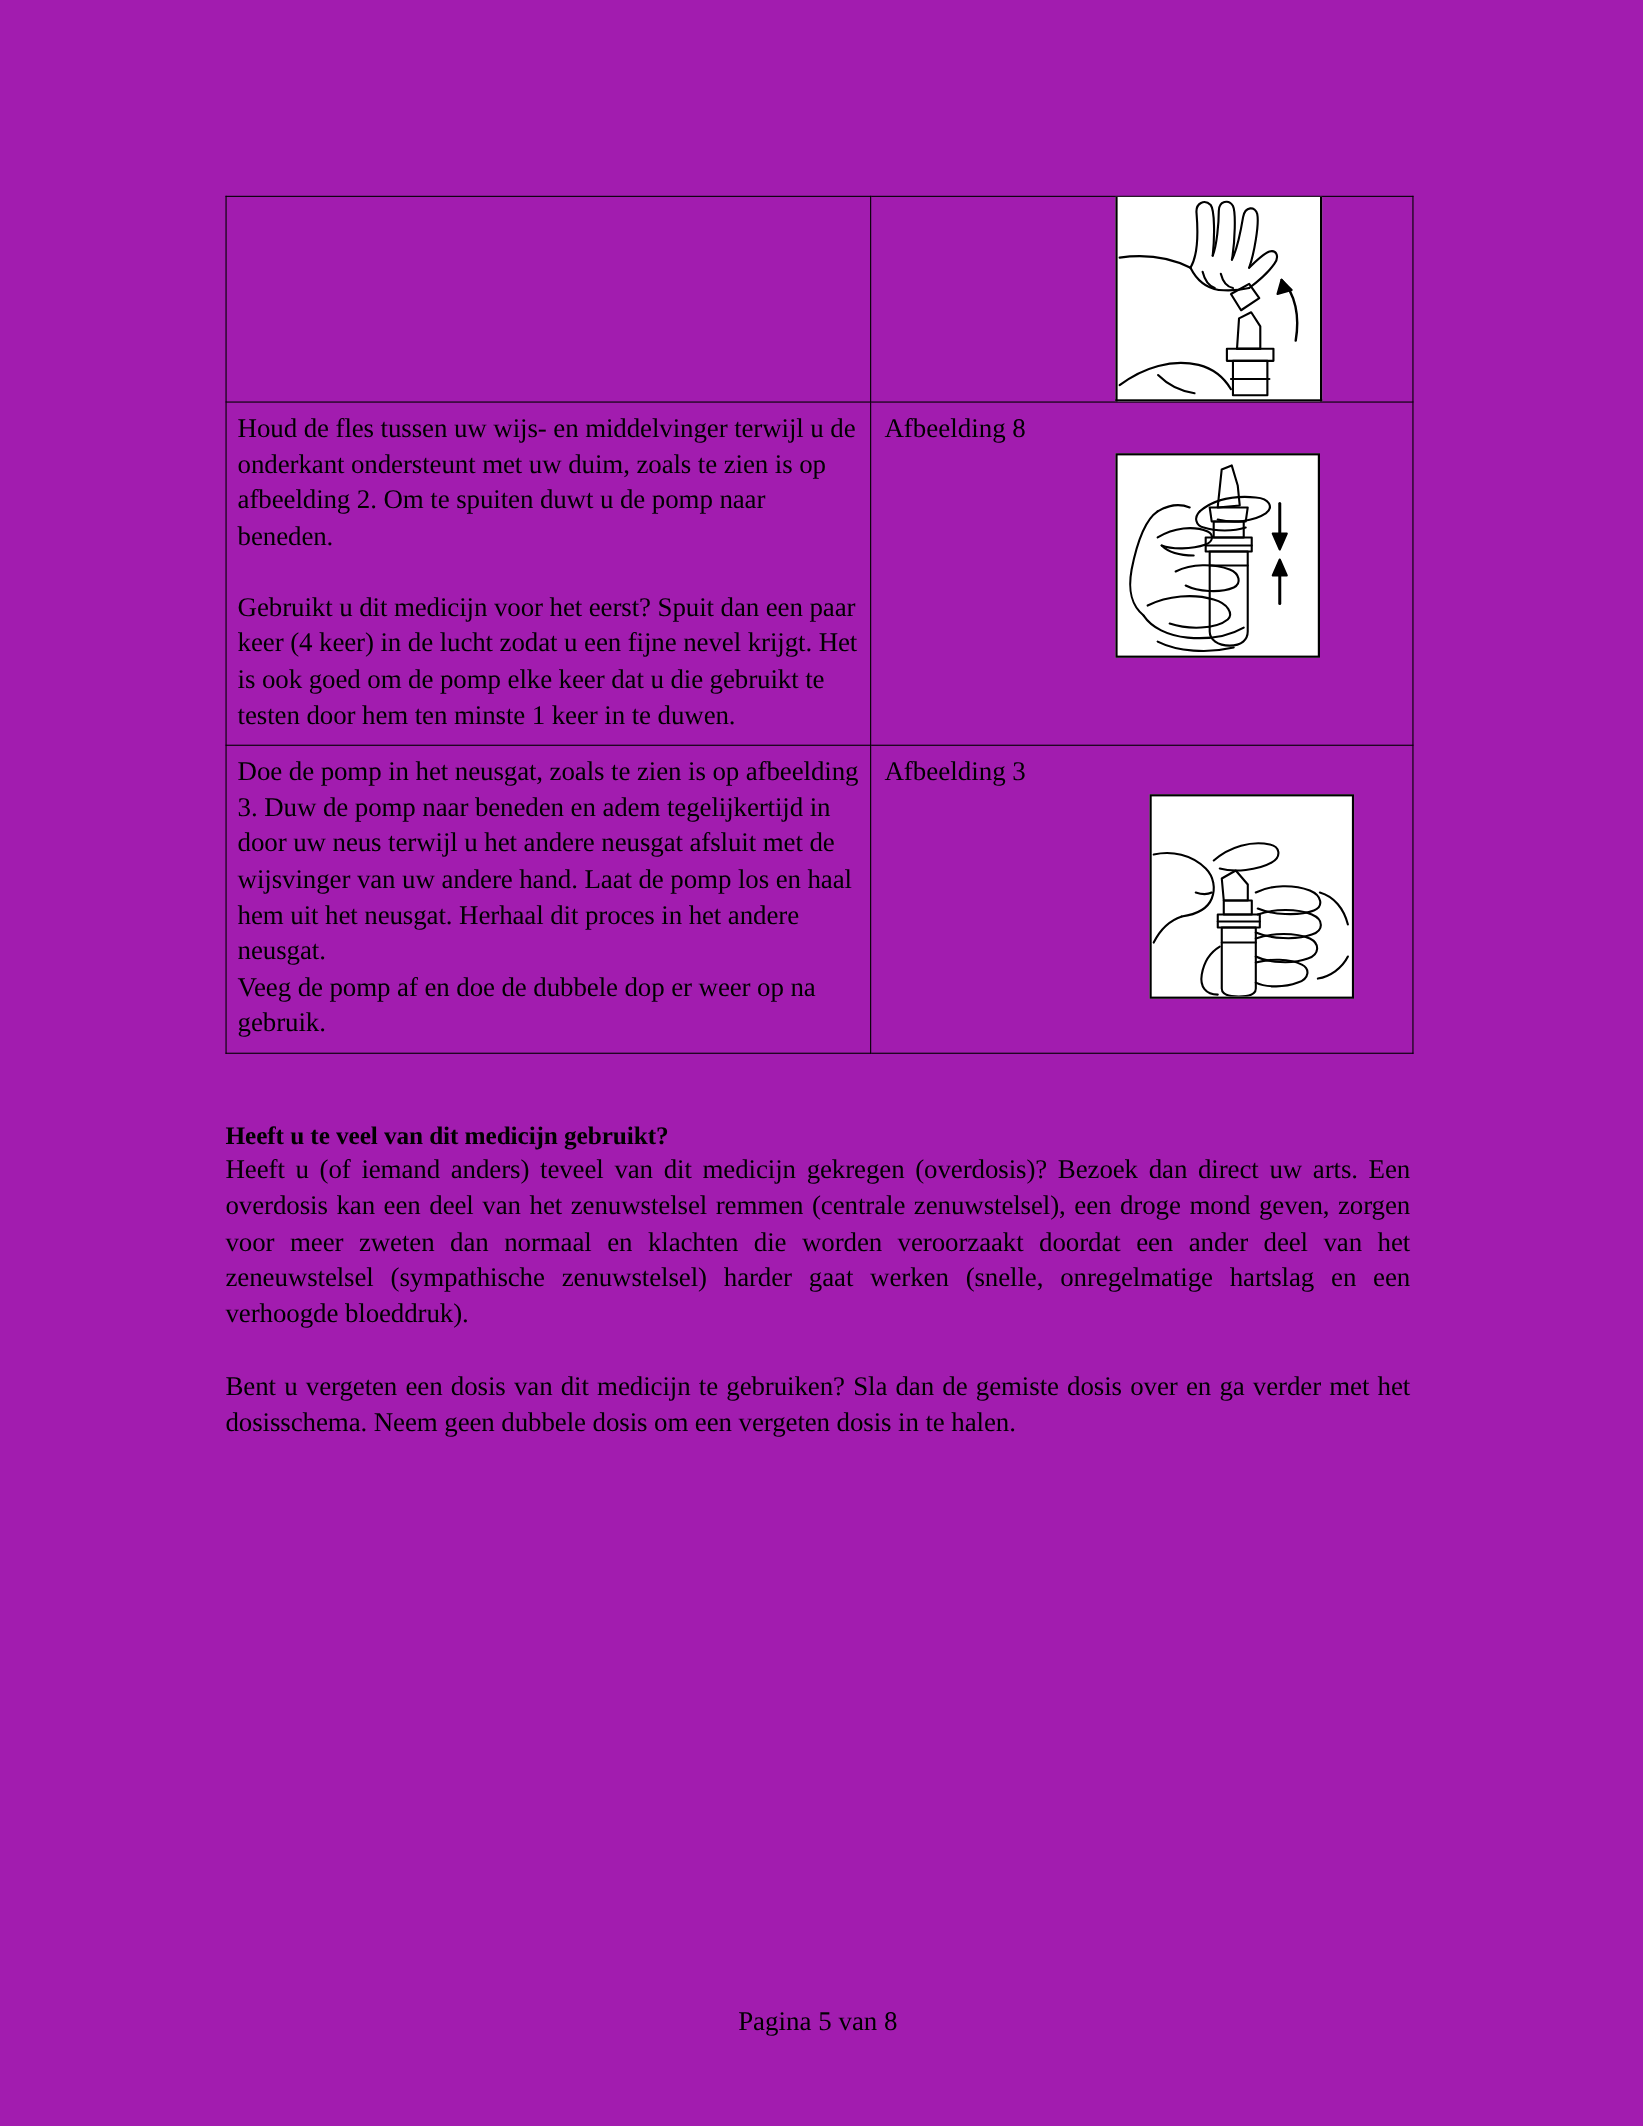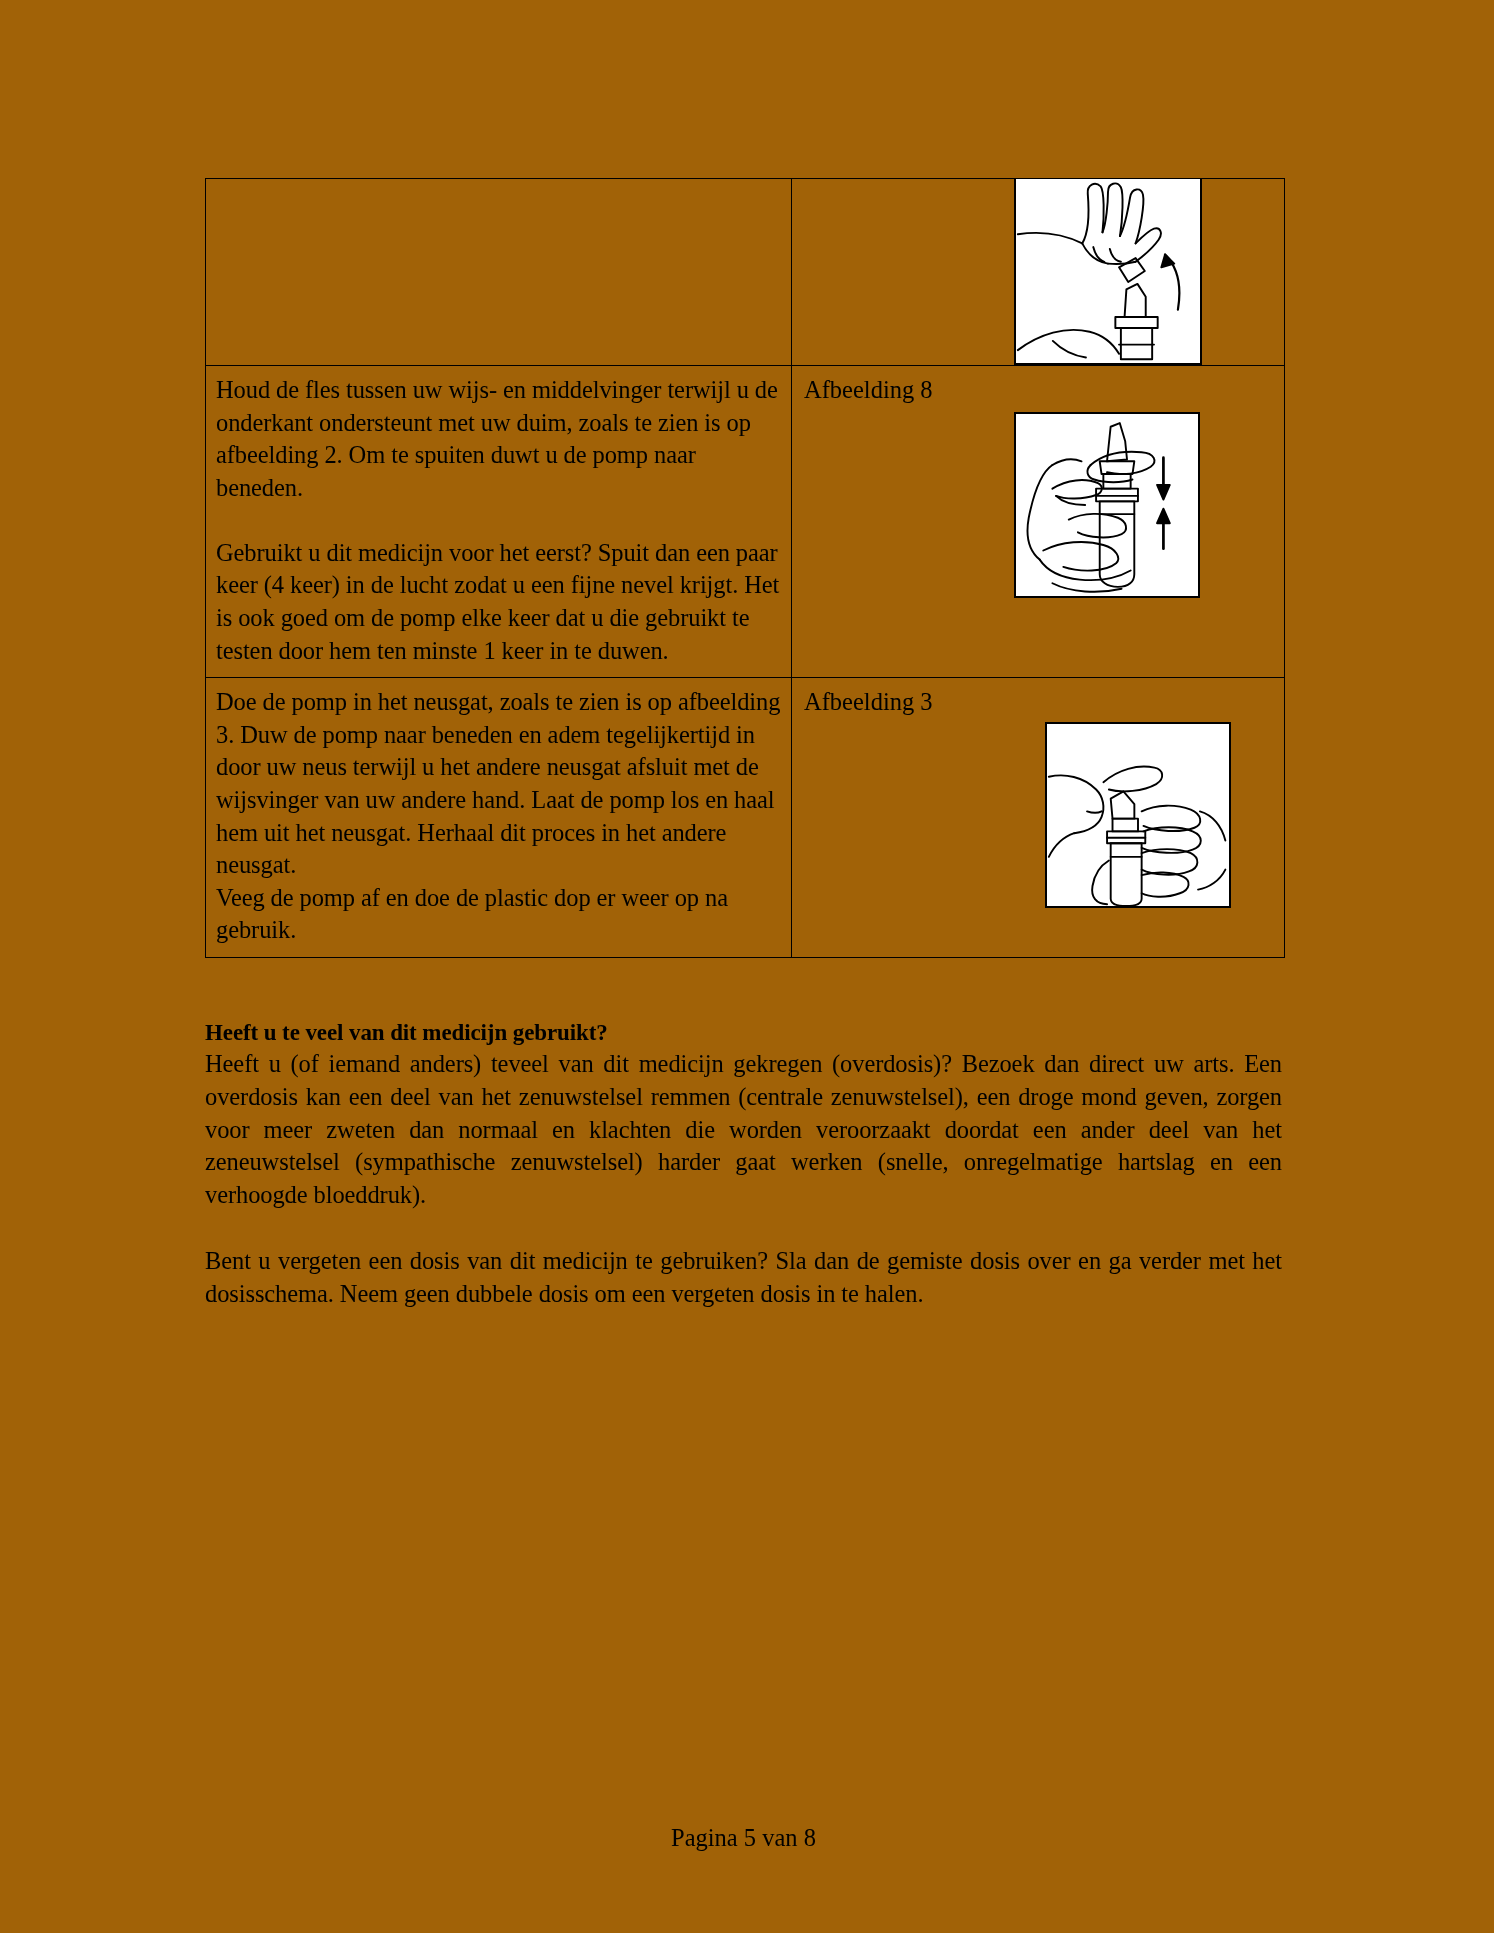--- a/index.html
+++ b/index.html
@@ -14,21 +14,21 @@
     font-family: "Liberation Serif", "DejaVu Serif", serif;
     color: #000000;
     overflow: hidden;
   }
 
   .page {
     position: absolute;
     left: 0; top: 0;
     width: 1494px;
     height: 1933px;
-    background: #a16207;
+    background: #a21caf;
   }
 
   .content {
     position: absolute;
     left: 205px;
     top: 178px;
     width: 1077px;
   }
 
   
@@ -235,21 +235,21 @@
                 </svg>
               </div>
             </div>
           </td>
         </tr>
 
         <tr>
           <td class="col-text">
             <div class="cell-pad txt">
               <p>Doe de pomp in het neusgat, zoals te zien is op afbeelding 3. Duw de pomp naar beneden en adem tegelijkertijd in door uw neus terwijl u het andere neusgat afsluit met de wijsvinger van uw andere hand. Laat de pomp los en haal hem uit het neusgat. Herhaal dit proces in het andere neusgat.</p>
-              <p style="margin-top:0">Veeg de pomp af en doe de plastic dop er weer op na gebruik.</p>
+              <p style="margin-top:0">Veeg de pomp af en doe de dubbele dop er weer op na gebruik.</p>
             </div>
           </td>
           <td class="col-fig">
             <div class="fig3-wrap">
               <div class="fig-label">Afbeelding 3</div>
               <div class="figbox">
                 <svg viewBox="0 0 200 200" xmlns="http://www.w3.org/2000/svg" aria-hidden="true">
                   <g fill="none" stroke="#000" stroke-width="2.1" stroke-linecap="round" stroke-linejoin="round">
 
                     <path d="M2 58 C 20 54, 40 58, 54 72 C 62 80, 64 92, 60 102 C 56 112, 44 118, 30 120"></path>

